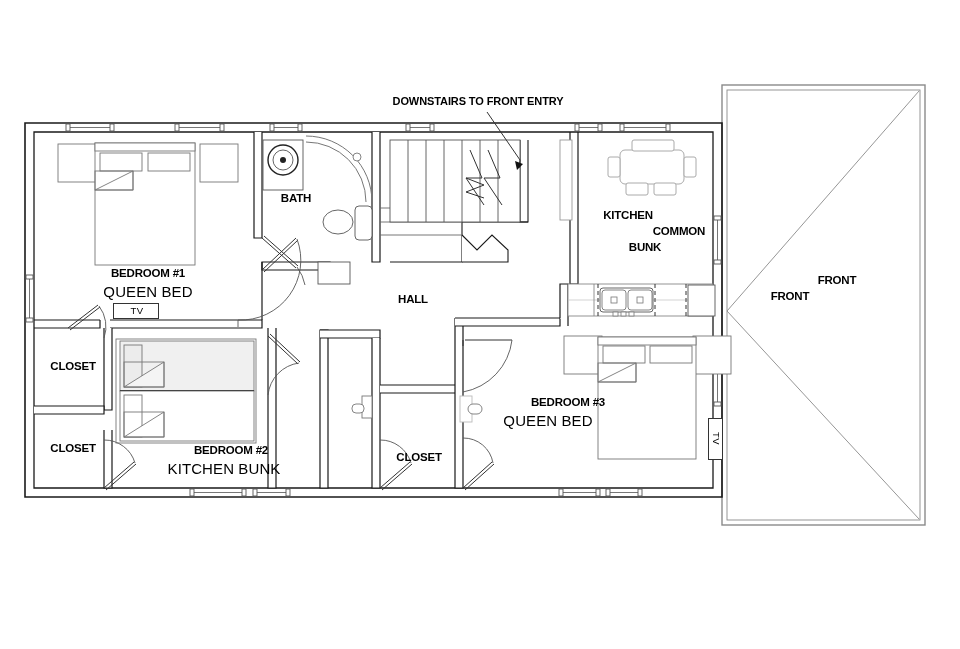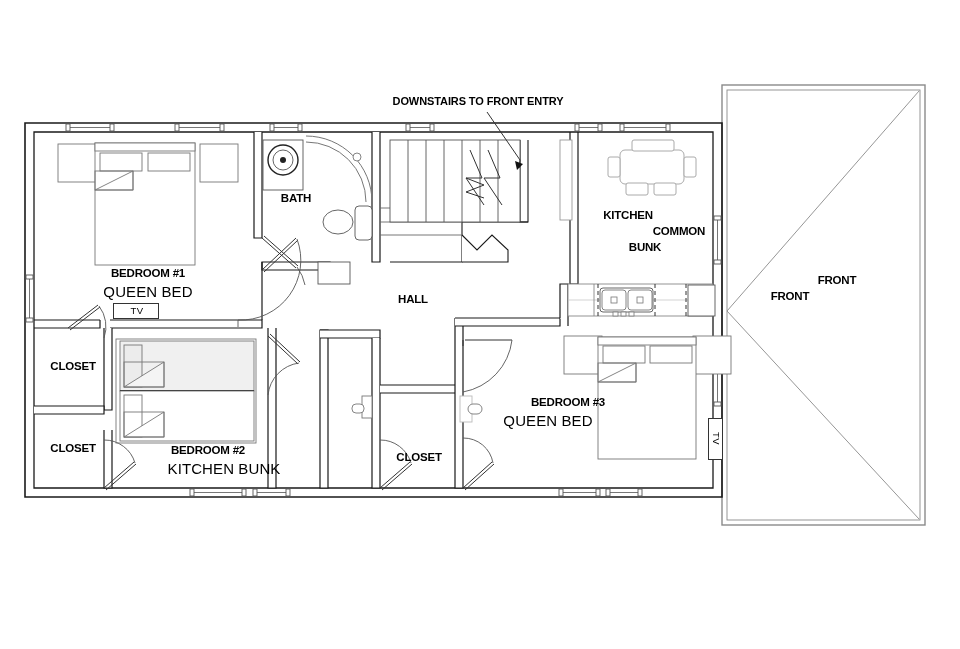--- a/index.html
+++ b/index.html
@@ -387,21 +387,21 @@
   <div class="lbl lbl-sub" style="left:148px; top:283px;">QUEEN BED</div>
 
   <div class="lbl lbl-room" style="left:296px; top:192px;">BATH</div>
 
   <div class="lbl lbl-room" style="left:413px; top:293px;text-align:center;">HALL</div>
 
   <div class="lbl lbl-room" style="left:628px; top:209px;">KITCHEN</div>
   <div class="lbl lbl-room" style="left:679px; top:225px;">COMMON</div>
   <div class="lbl lbl-room" style="left:645px; top:241px;">BUNK</div>
 
-  <div class="lbl lbl-room" style="left:208px; top:444px;">BEDROOM #2</div>
+  <div class="lbl lbl-room" style="left:231px; top:444px;">BEDROOM #2</div>
   <div class="lbl lbl-sub" style="left:224px; top:460px;">KITCHEN BUNK</div>
 
   <div class="lbl lbl-room" style="left:556px; top:396px;margin-left:12px;">BEDROOM #3</div>
   <div class="lbl lbl-sub" style="left:548px; top:412px;">QUEEN BED</div>
 
   <div class="lbl lbl-room" style="left:73px; top:360px;">CLOSET</div>
   <div class="lbl lbl-room" style="left:73px; top:442px;">CLOSET</div>
   <div class="lbl lbl-room" style="left:419px; top:451px;">CLOSET</div>
 
   <div class="lbl lbl-room" style="left:828px; top:274px;padding-left:18px;">FRONT</div>

